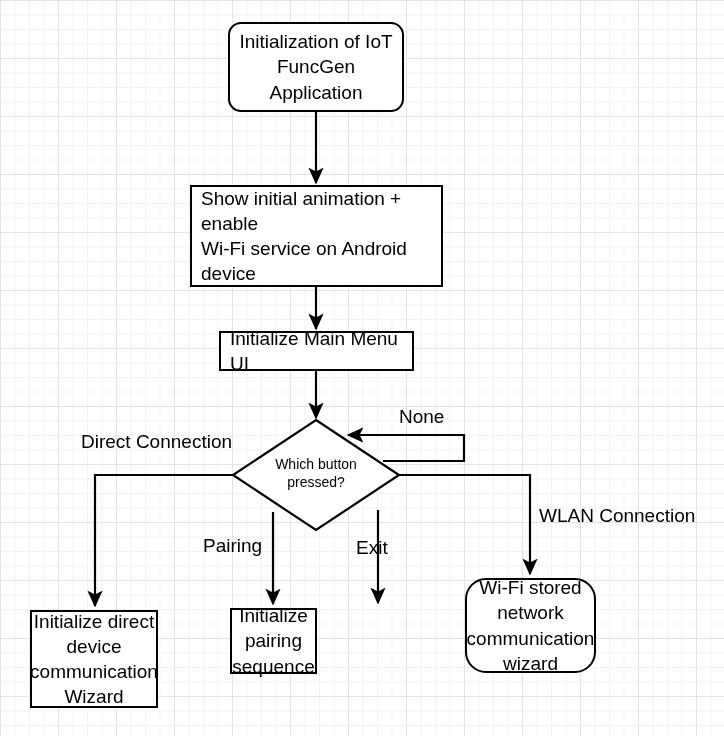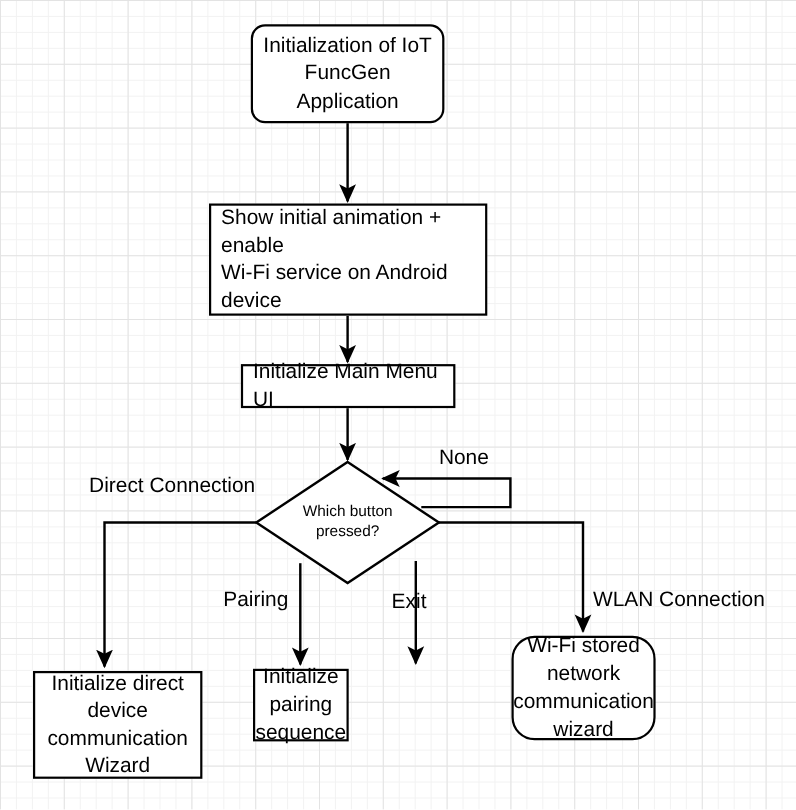--- a/index.html
+++ b/index.html
@@ -120,21 +120,21 @@
 Wi-Fi service on Android device</span>
   </div>
 
   <div class="node left-text" style="left:219px; top:331px; width:195px; height:40px;">
     <span>Initialize Main Menu UI</span>
   </div>
 
   <div class="diamond-label" style="left:246px; top:455px; width:140px;">Which button
 pressed?</div>
 
-  <div class="node center-text" style="left:30px; top:610px; width:154px; height:98px;">
+  <div class="node center-text" style="left:30px; top:610px; width:128px; height:98px;">
     <span>Initialize direct
 device
 communication
 Wizard</span>
   </div>
 
   <div class="node center-text" style="left:230px; top:608px; width:87px; height:66px;">
     <span>Initialize
 pairing
 sequence</span>
@@ -149,15 +149,15 @@
   </div>
 
   <div class="edge-label" style="left:399px; top:407px;">None</div>
 
   <div class="edge-label" style="left:81px; top:432px;">Direct Connection</div>
 
   <div class="edge-label" style="left:203px; top:536px;">Pairing</div>
 
   <div class="edge-label" style="left:356px; top:538px;">Exit</div>
 
-  <div class="edge-label" style="left:539px; top:506px;margin-top:30px;">WLAN Connection</div>
+  <div class="edge-label" style="left:539px; top:506px;">WLAN Connection</div>
 
 </div>
 
 </body></html>

